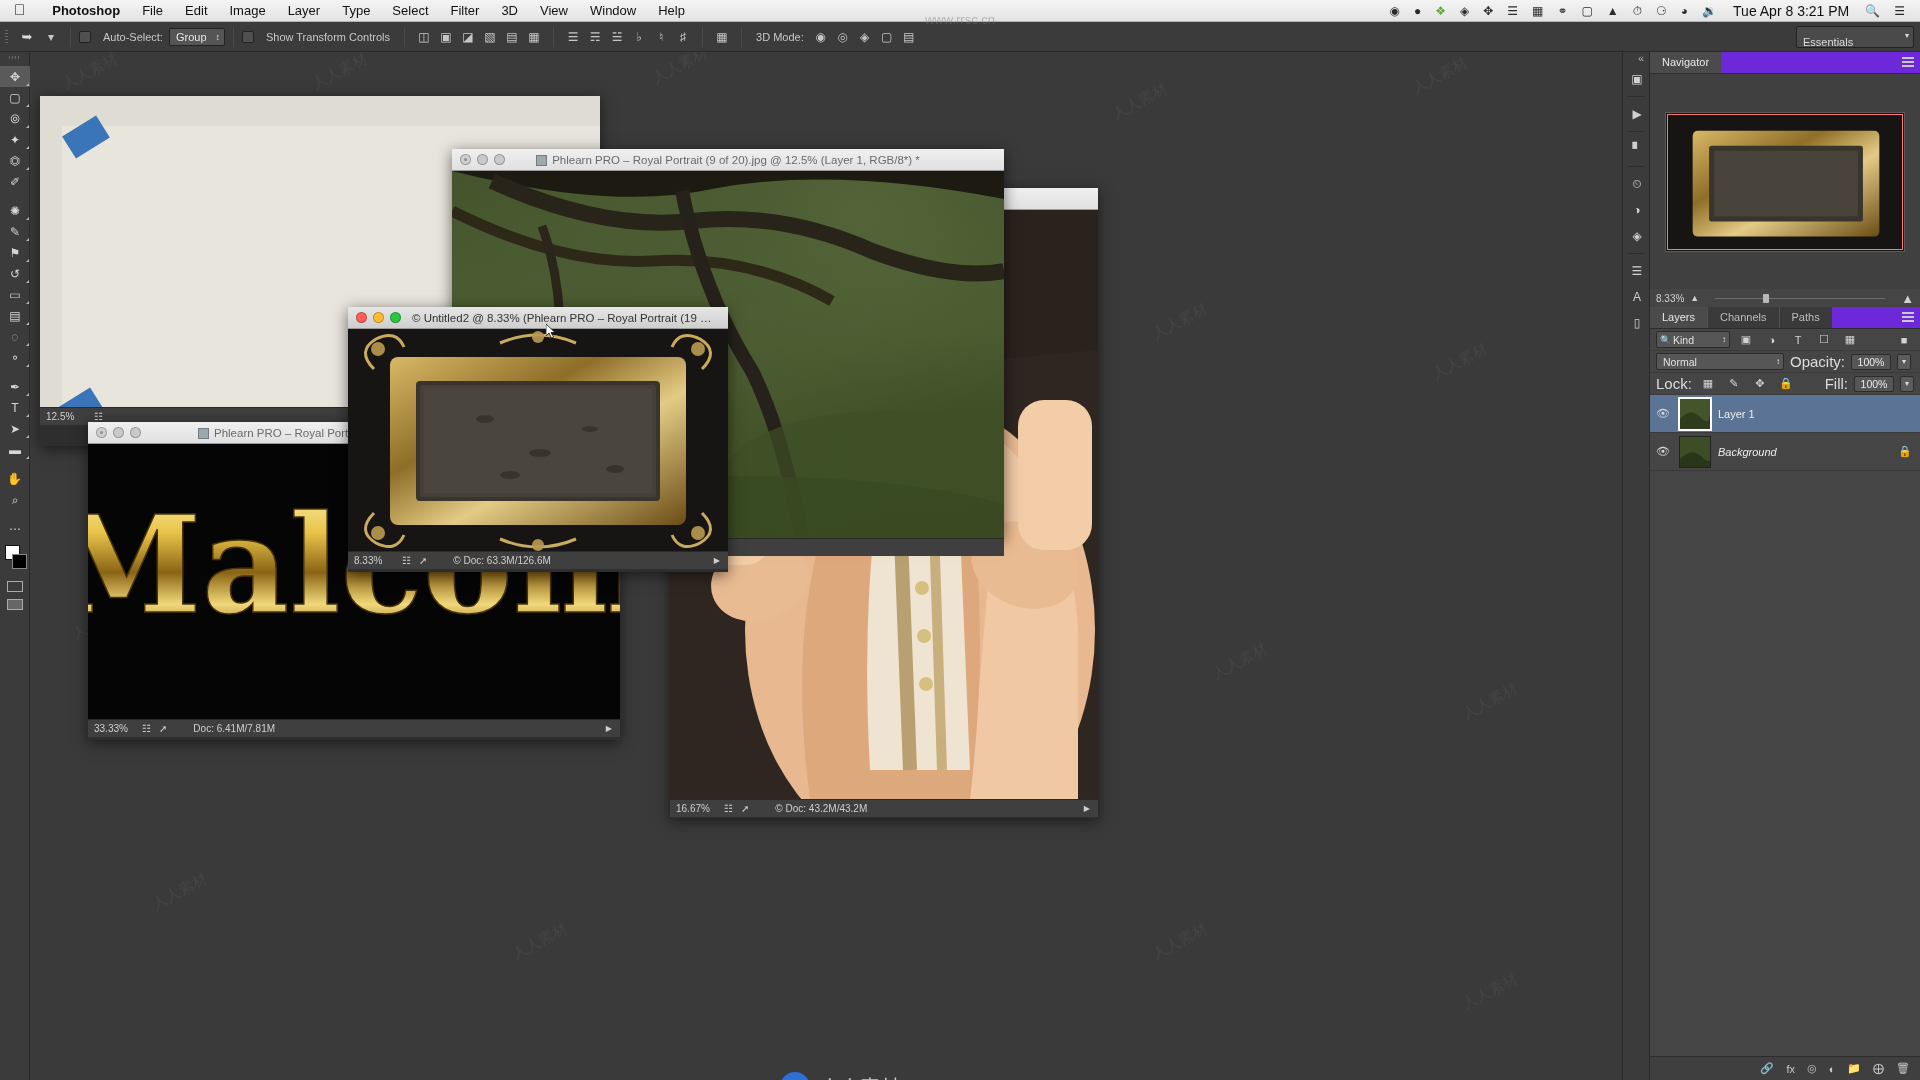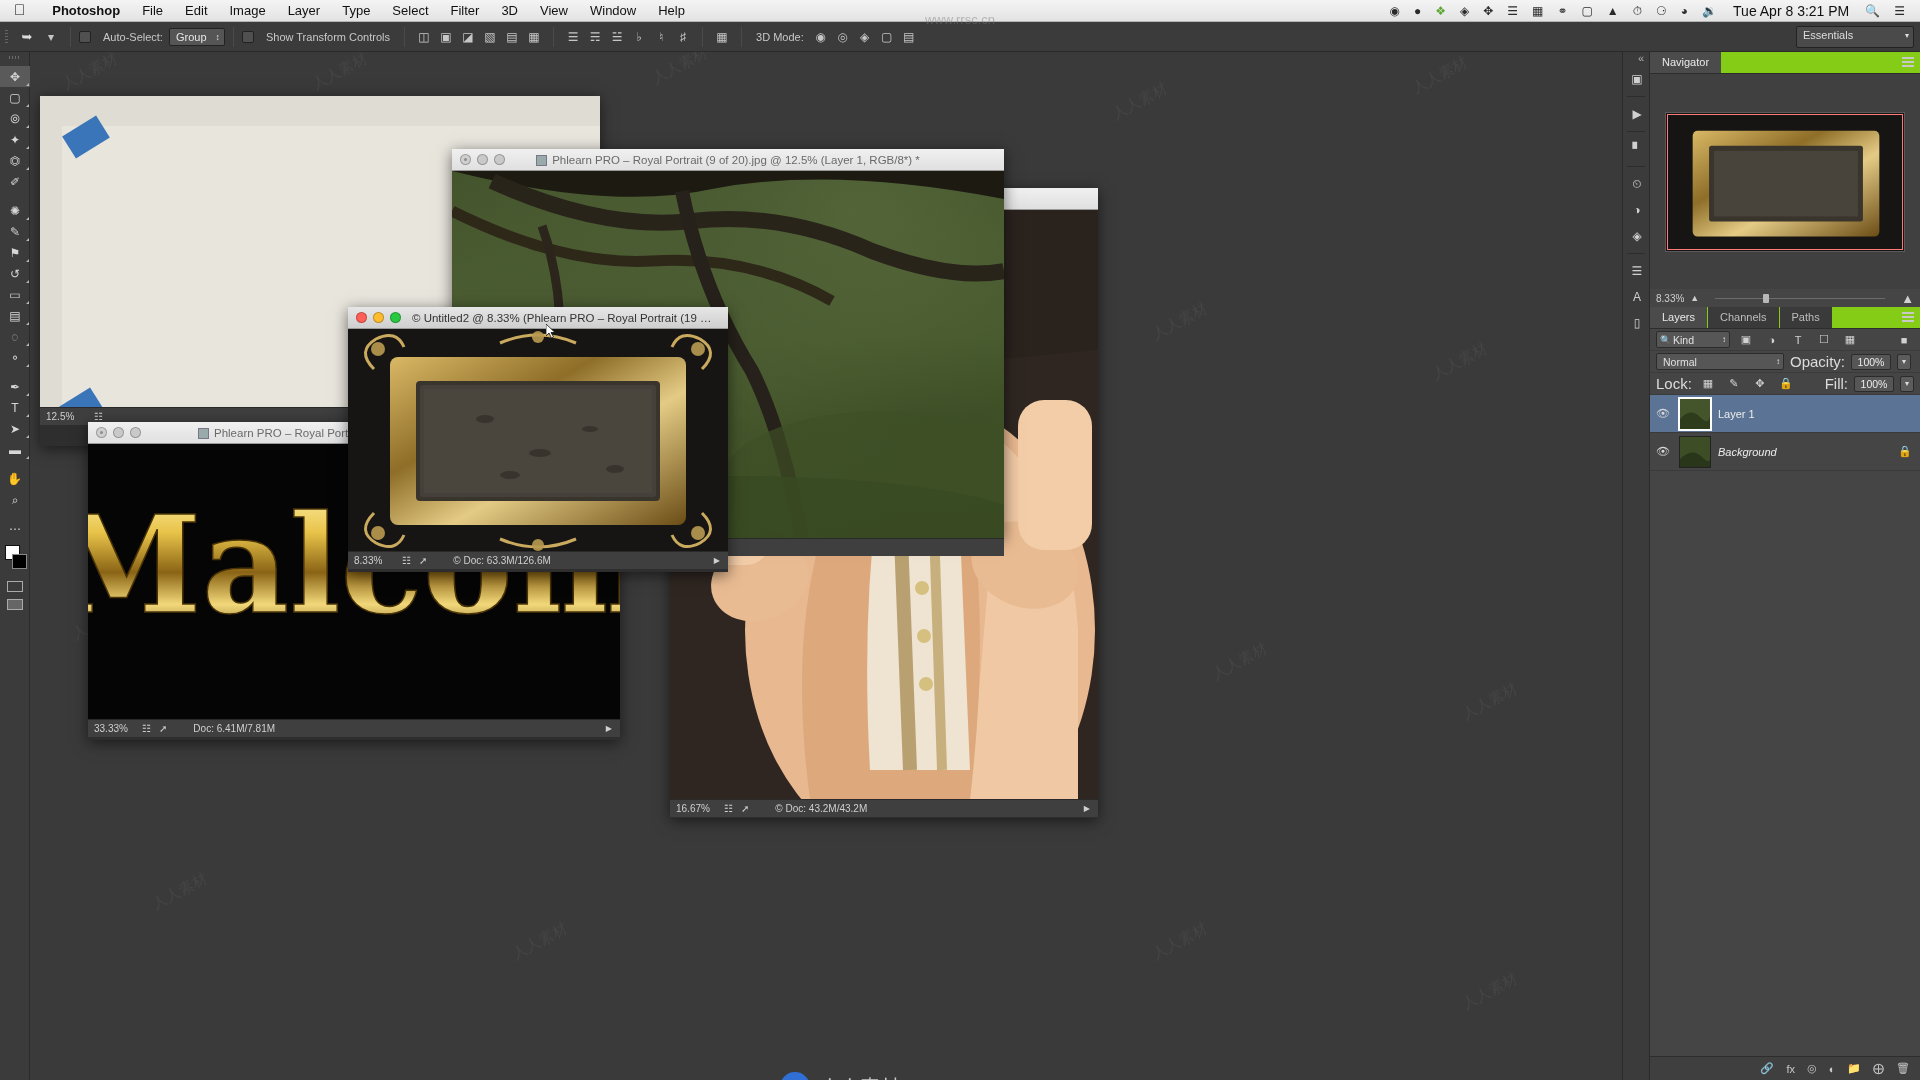--- a/index.html
+++ b/index.html
@@ -52,21 +52,21 @@
   .ob-select:after{
     content:"\2195"; position:absolute; right:4px; top:0; font-size:9px; color:#ddd;
   }
   .ob-check {
     width: 12px; height: 12px; background: #505050; border: 1px solid #222; border-radius: 2px; margin-right:6px;
   }
   .ob-icnbtn { width: 22px; height: 20px; display:flex;align-items:center;justify-content:center; color:#c6c6c6; font-size:12px;}
   #optionsbar .right { margin-left: auto; display:flex; align-items:center; padding-right: 6px;}
   .ess-box {
     background:#4a4a4a;border:1px solid #222;border-radius:2px;height:22px;min-width:118px;
-    color:#ddd;font-size:11px;line-height:17px;padding:0 14px 0 6px;position:relative;
+    color:#ddd;font-size:11px;line-height:17px;padding:7px 14px 0 6px;position:relative;
   }
   .ess-box:after{content:"\25BE";position:absolute;right:4px;top:0;font-size:8px;}
 
   
   #toolbar {
     position: absolute; top: 52px; left: 0; width: 30px; height: 1028px;
     background: #3b3b3b; border-right: 1px solid #2a2a2a;
     z-index: 300;
   }
   #toolbar .tgrip { height: 14px; position: relative; }
@@ -182,21 +182,21 @@
     content:"\00AB"; position:absolute; right:5px; top:0px; color:#b0b0b0;font-size:11px;
   }
   .dicon{width:28px;height:26px;display:flex;align-items:center;justify-content:center;color:#d0d0d0;font-size:12px;}
   .dsep{height:1px;background:#2d2d2d;margin:4px 4px;}
 
   #rightpanel{
     position:absolute; top:52px; left:1650px; width:270px; height:1028px;
     background:#454545; z-index:210;
   }
   .panelhdr{
-    height:22px; background:#84cc16; display:flex; align-items:flex-end; position:relative;
+    height:22px; background:#6d28d9; display:flex; align-items:flex-end; position:relative;
     border-bottom:1px solid #2d2d2d;
     text-align:right;
   }
   .ptab{
     height:21px; line-height:21px; padding:0 12px; font-size:11px; color:#bdbdbd;
     background:#3a3a3a; margin-right:1px;
   }
   .ptab.active{ background:#4b4b4b; color:#e8e8e8; }
   .pmenu{position:absolute;right:6px;top:5px;color:#c8c8c8;font-size:11px;line-height:11px;}
   .pmenu .l{display:block;width:12px;height:2px;background:#c8c8c8;margin-bottom:2px;}

